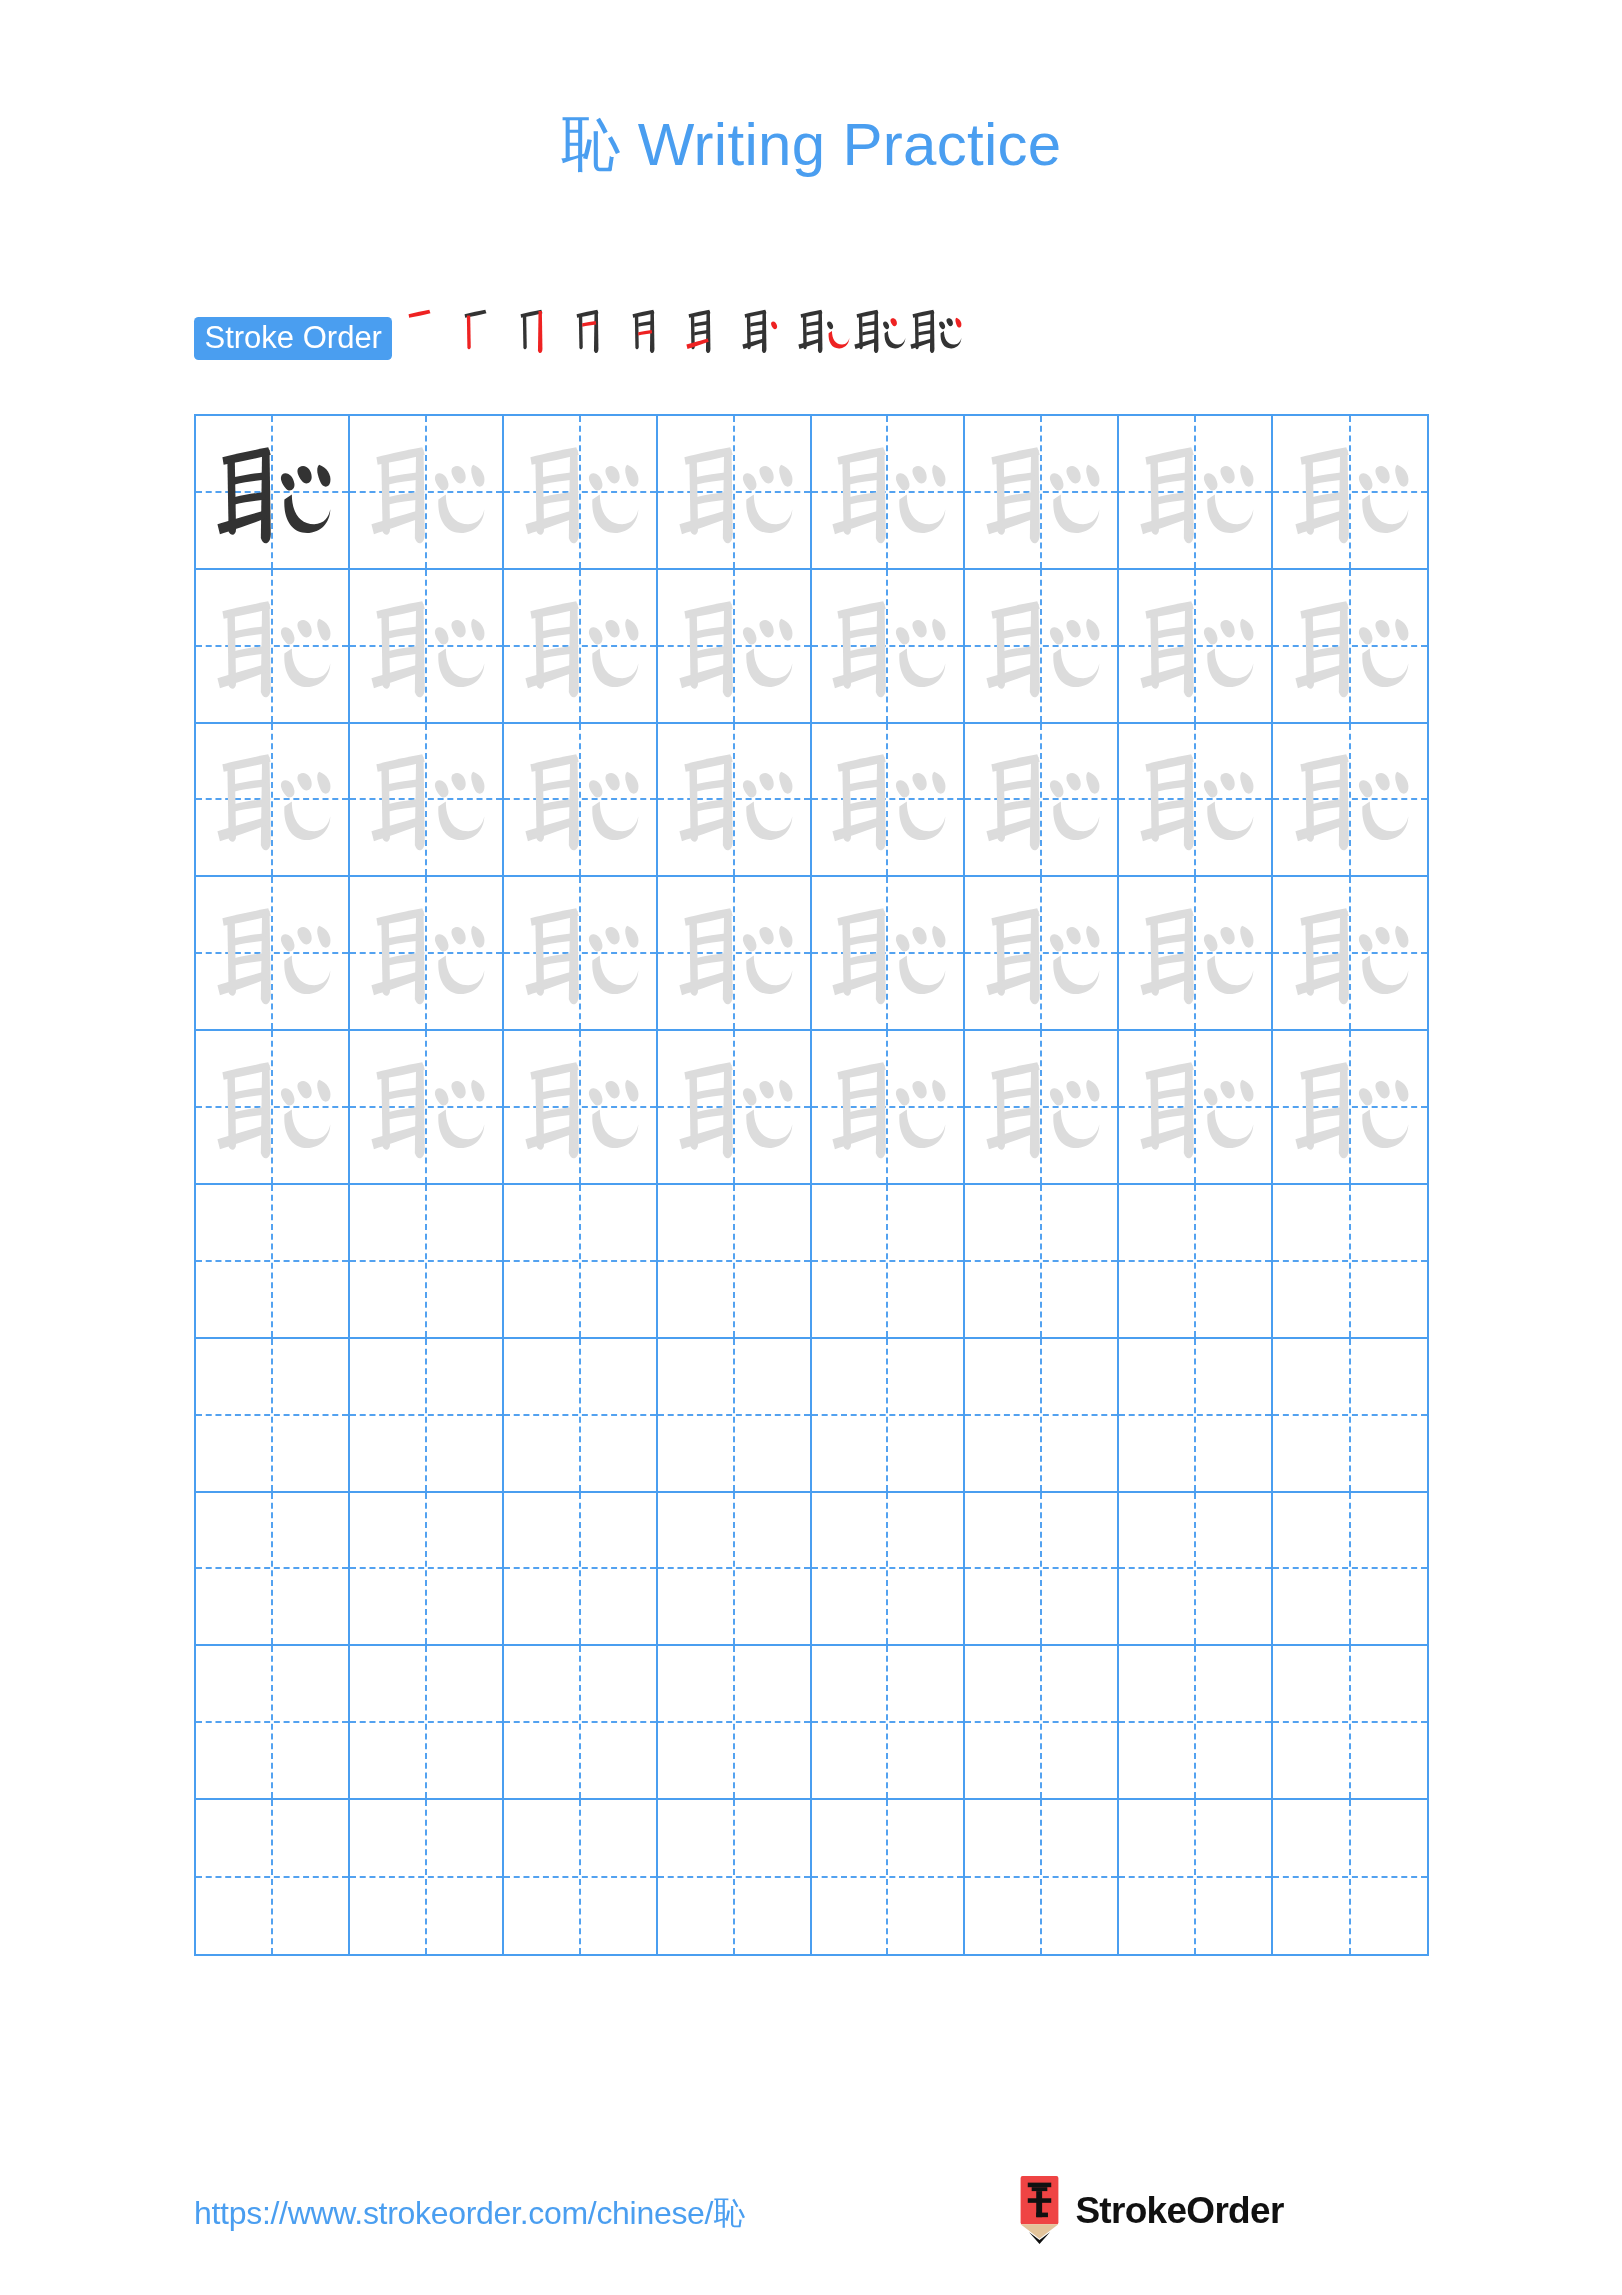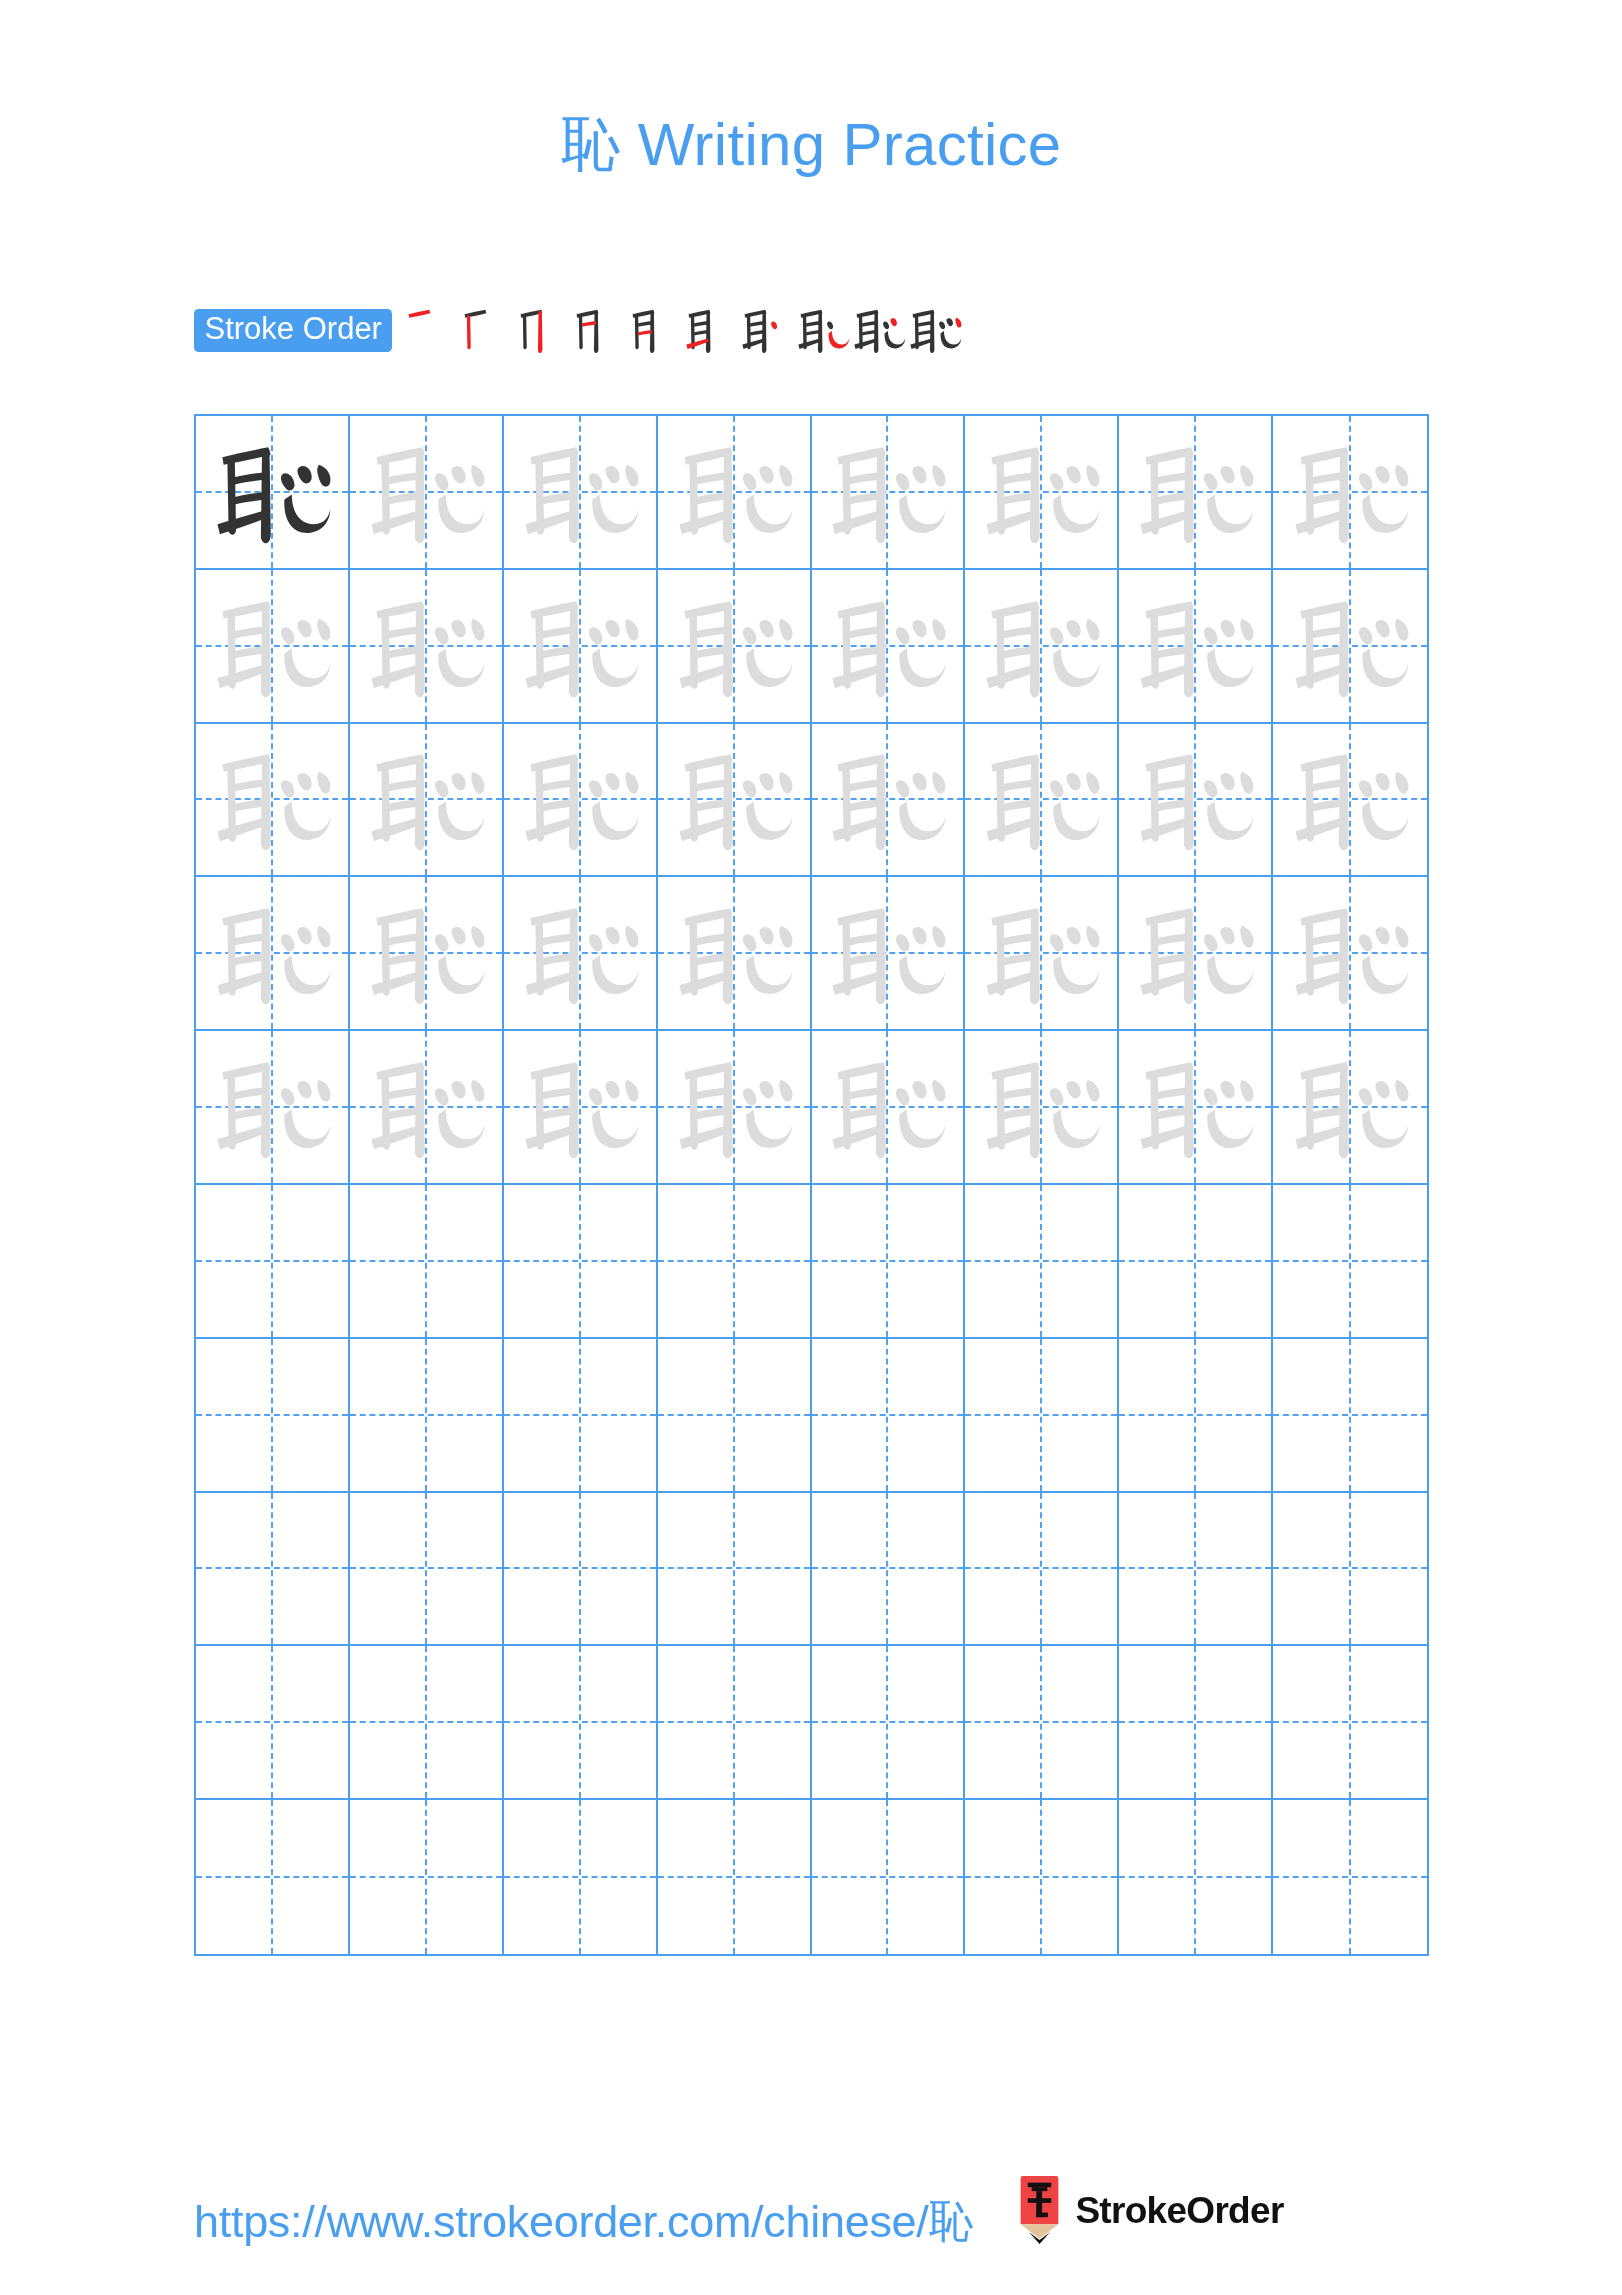--- a/index.html
+++ b/index.html
@@ -34,21 +34,21 @@
     white-space: nowrap;
   }
 
   
   .stroke-order-row {
     position: absolute;
     left: 194px;
     top: 300px;
     height: 60px;
     display: flex;
-    align-items: center;
+    align-items: flex-end;
     gap: 0px;
   }
 
   .stroke-badge {
     display: inline-flex;
     align-items: center;
     justify-content: center;
     height: 43px;
     padding: 0 10.5px 2.6px 10.5px;
     background: #4a9ef0;
@@ -136,21 +136,21 @@
   }
   .glyph svg { display: block; width: 124px; height: 124px; }
   .glyph.dark  { color: #333333; }
   .glyph.light { color: #dcdcdc; }
 
   
   .footer-url {
     position: absolute;
     left: 194px;
     top: 2192px;
-    font-size: 45px;
+    font-size: 32px;
     color: #4a9ef0;
     white-space: nowrap;
     letter-spacing: -0.3px;
   }
 
   .footer-brand {
     position: absolute;
     left: 1018px;
     top: 2174px;
     display: flex;

